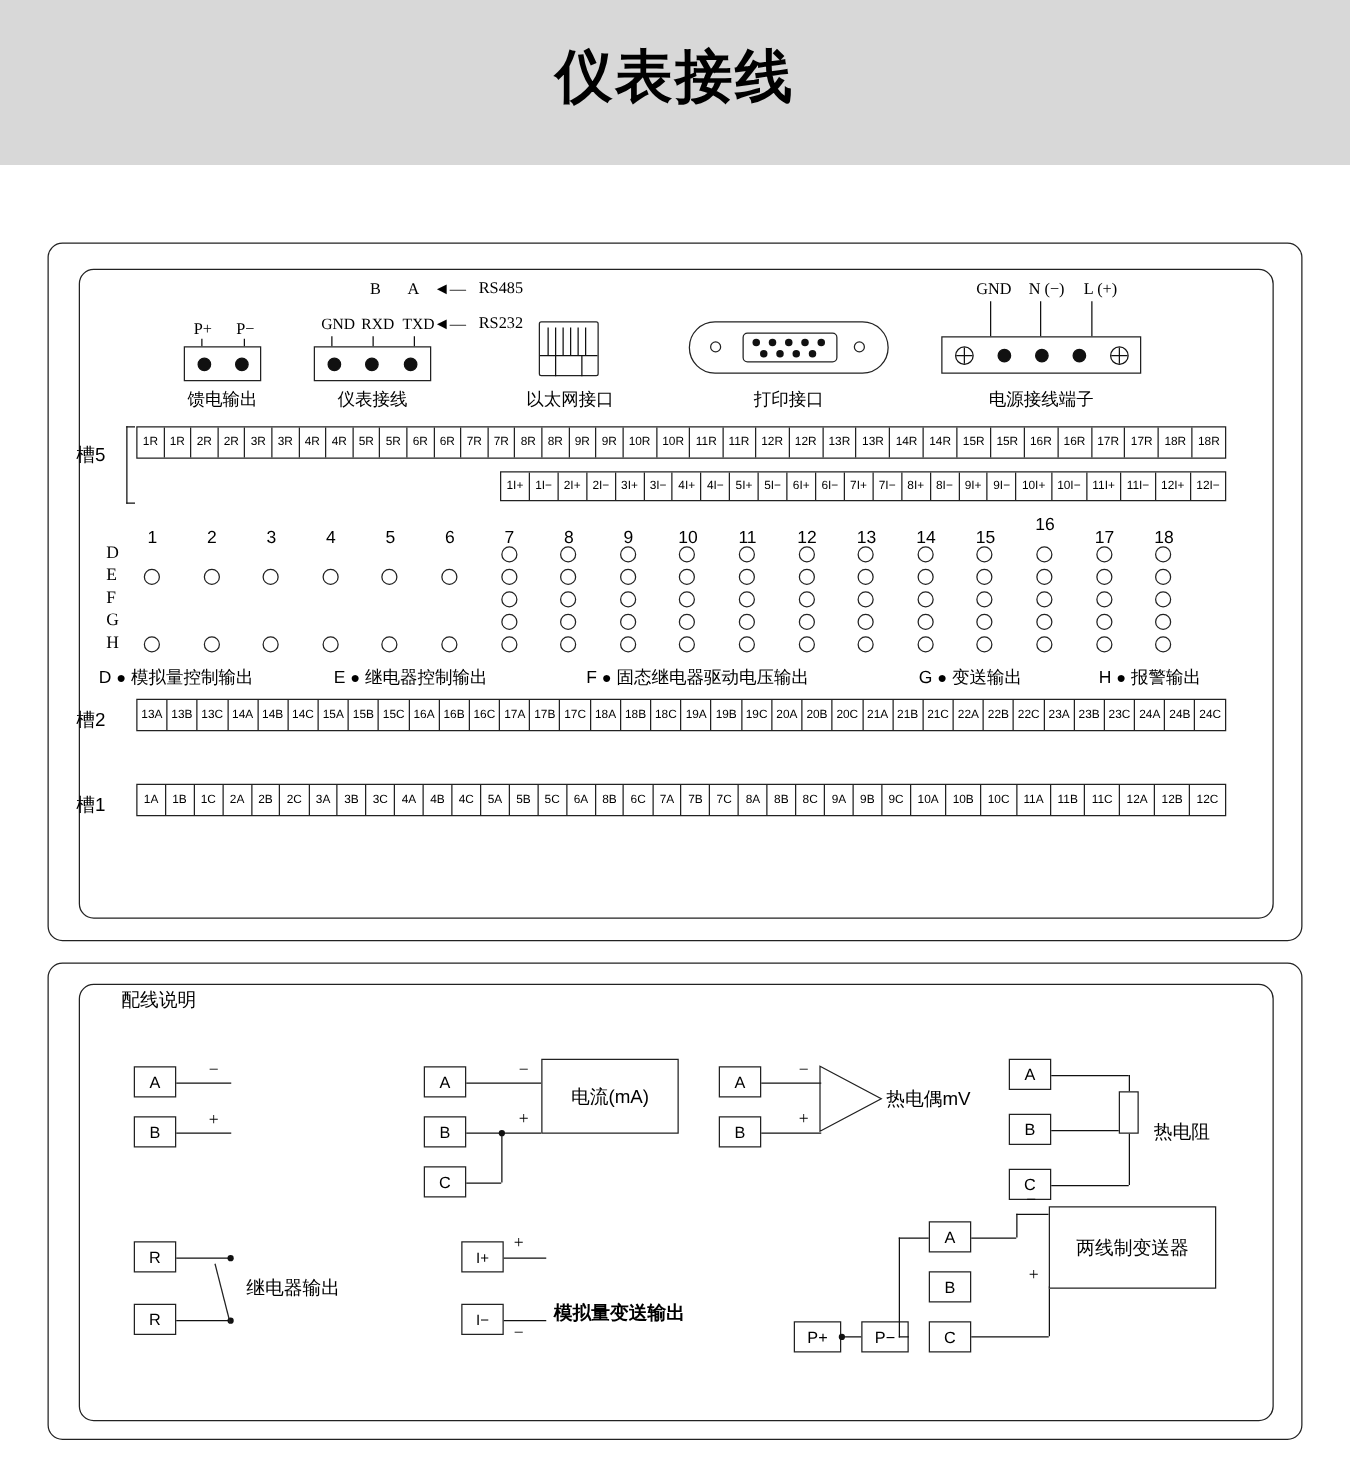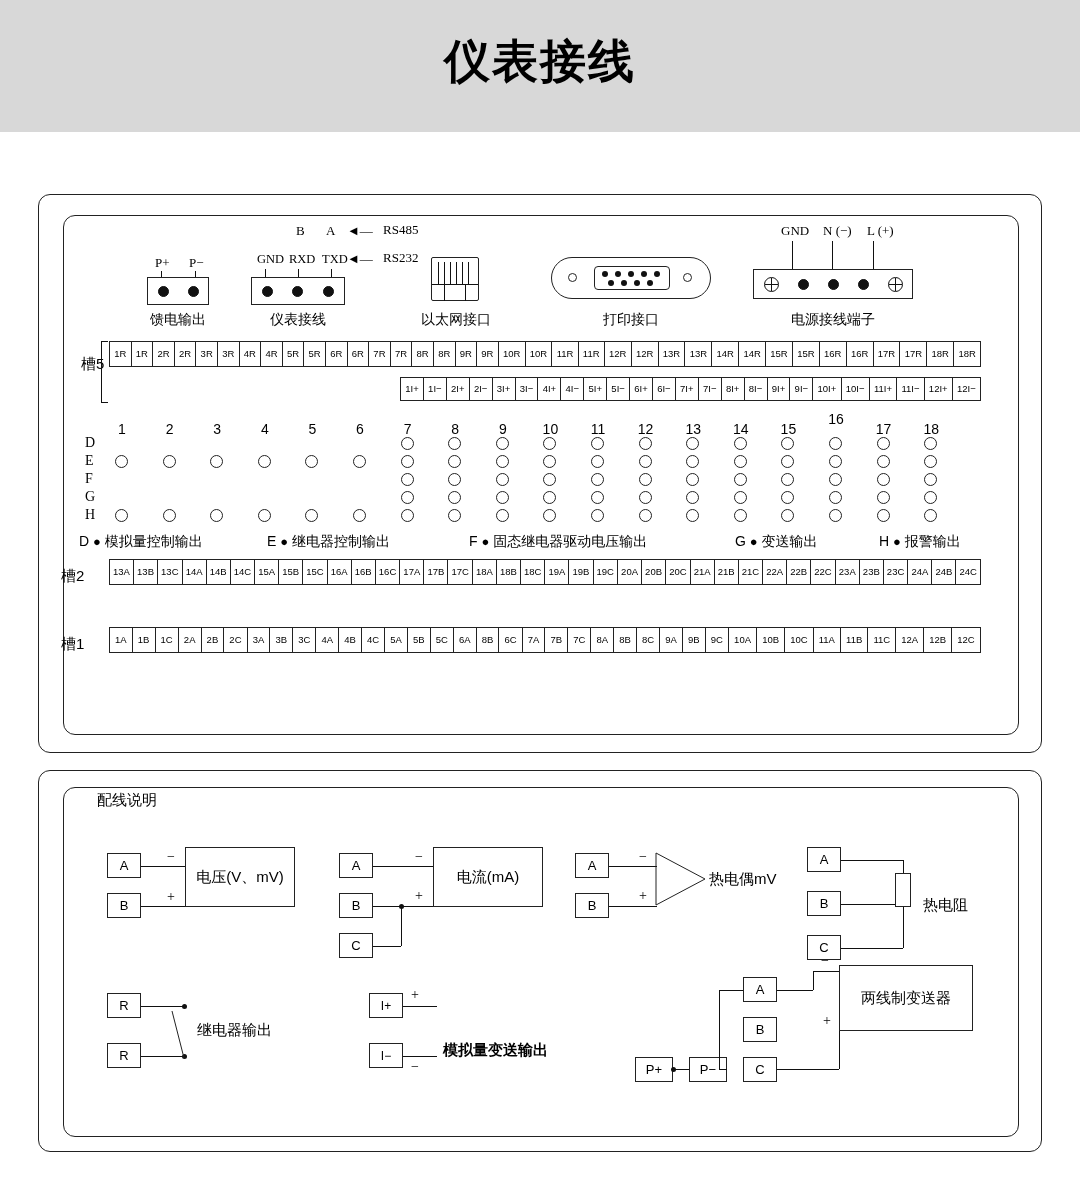--- a/index.html
+++ b/index.html
@@ -215,21 +215,21 @@
   <div class="vline" style="left:834px; top:46px; height:40px;"></div>
   <div class="tblock" style="left:714px; top:74px; width:160px; height:30px;">
     <div class="screw-open"></div>
     <div class="screw"></div>
     <div class="screw"></div>
     <div class="screw"></div>
     <div class="screw-open"></div>
   </div>
   <div class="conn-name" style="left:743px; top:116px; width:102px;">电源接线端子</div>
 
-  <div class="slot-label" style="left:22px; top:160px;margin-left:20px;">槽5</div>
+  <div class="slot-label" style="left:22px; top:160px;">槽5</div>
   <div class="bracket" style="left:62px; top:146px; height:62px;"></div>
   <div class="strip" id="slot5-r" style="left:70px; top:146px; width:872px; height:26px;">
       <div class="cell">1R</div>
       <div class="cell">1R</div>
       <div class="cell">2R</div>
       <div class="cell">2R</div>
       <div class="cell">3R</div>
       <div class="cell">3R</div>
       <div class="cell">4R</div>
       <div class="cell">4R</div>
@@ -477,21 +477,20 @@
 </div>
 
 <div class="frame-desc">
   <div class="frame-desc-inner"></div>
   <div class="desc-title">配线说明</div>
 
   <div class="box" style="left:68px; top:82px; width:34px; height:25px;">A</div>
   <div class="box" style="left:68px; top:122px; width:34px; height:25px;">B</div>
   <div class="hline" style="left:102px; top:95px; width:44px;"></div>
   <div class="hline" style="left:102px; top:135px; width:44px;"></div>
-  <div class="bigbox" style="left:146px; top:76px; width:110px; height:60px;">电压(V、mV)</div>
   <div class="sign" style="left:128px; top:78px;">−</div>
   <div class="sign" style="left:128px; top:118px;">+</div>
 
   <div class="box" style="left:300px; top:82px; width:34px; height:25px;">A</div>
   <div class="box" style="left:300px; top:122px; width:34px; height:25px;">B</div>
   <div class="box" style="left:300px; top:162px; width:34px; height:25px;">C</div>
   <div class="hline" style="left:334px; top:95px; width:60px;"></div>
   <div class="hline" style="left:334px; top:135px; width:28px;"></div>
   <div class="hline" style="left:334px; top:175px; width:28px;"></div>
   <div class="vline" style="left:362px; top:135px; height:40px;"></div>

